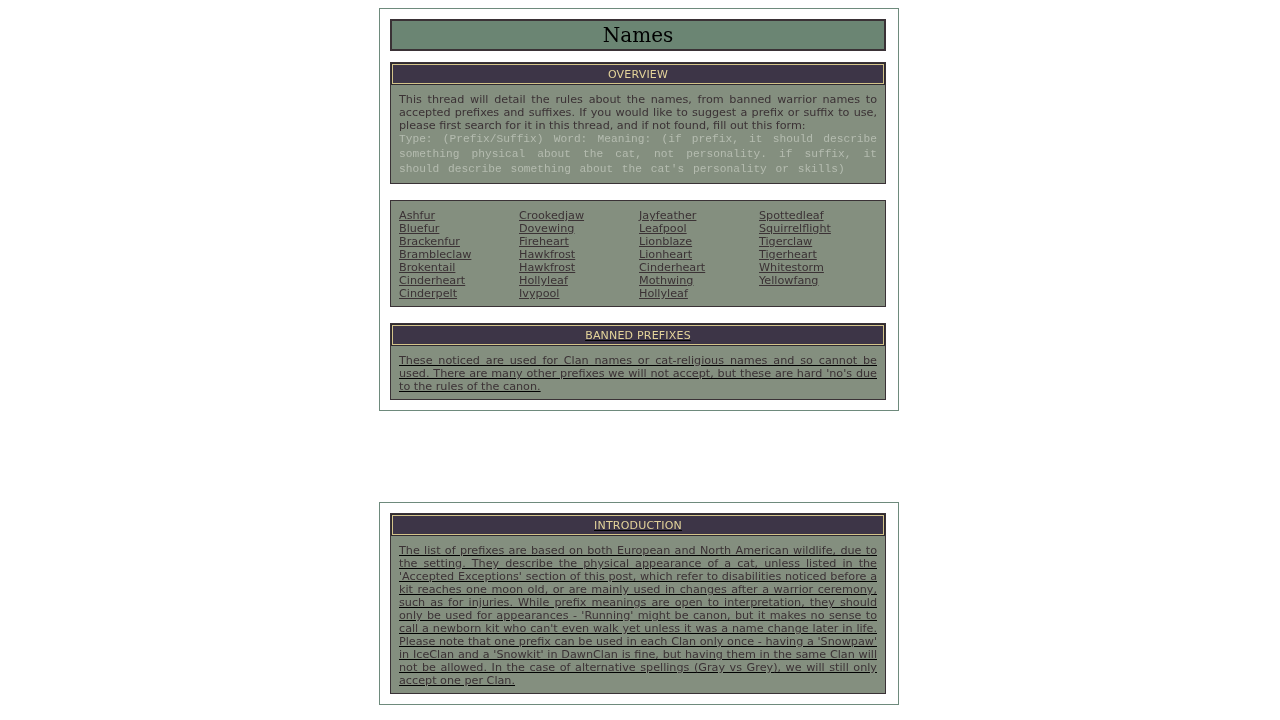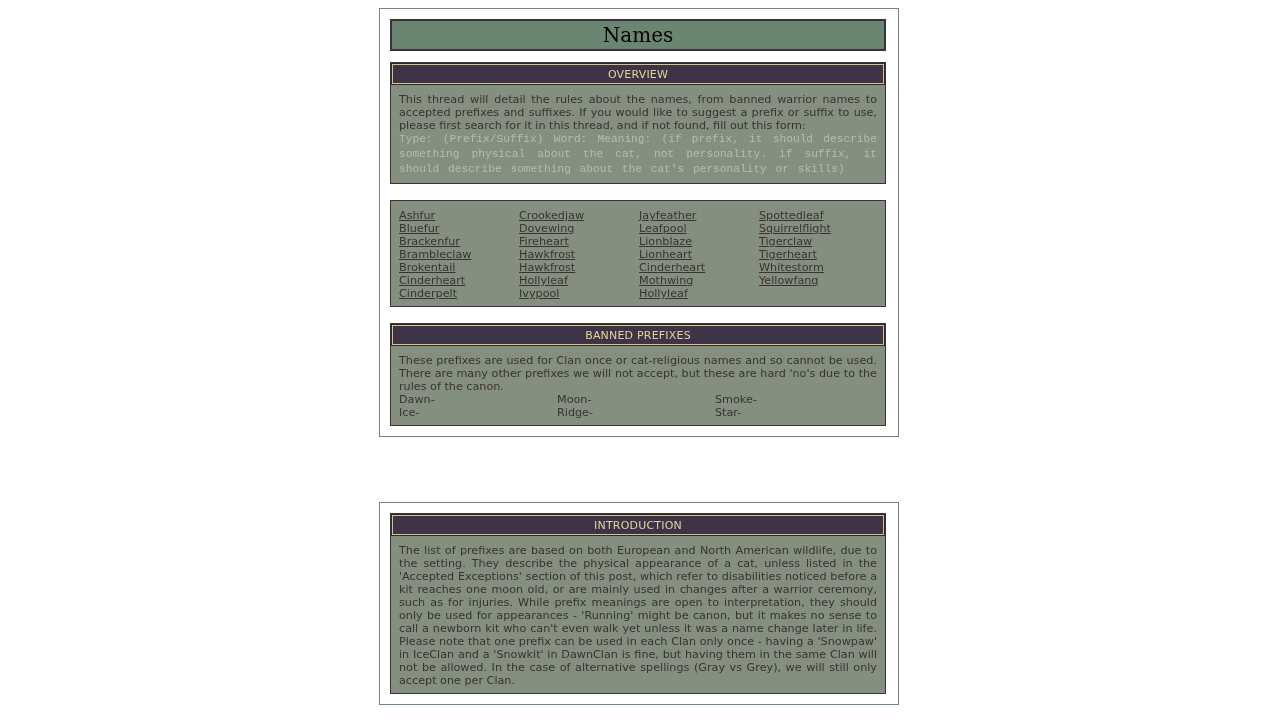--- a/index.html
+++ b/index.html
@@ -12,21 +12,21 @@
   .title-bar {
     background:#6b8573; border:2px solid #3a3236;
     height:32px; box-sizing:border-box;
     display:flex; align-items:center; justify-content:center;
     color:#000000; font-family:"DejaVu Serif", serif; font-size:20px; line-height:1;
     margin-bottom:11px;
   }
   .section {
     border:1px solid #3a3236; background:#848f7f; margin-bottom:16px; box-sizing:border-box;
   }
-  .section:last-child { margin-bottom:0; }
+  .section:last-child { margin-bottom:0;text-decoration:underline; }
   .sec-head {
     background:#3d3547; border:1px solid #2e2a30; outline:1px solid #d4c48a; outline-offset:-2px;
     height:22px; box-sizing:border-box;
     display:flex; align-items:center; justify-content:center;
     color:#e3d39a; font-size:11px; letter-spacing:0.2px; text-transform:uppercase;
   }
   .sec-body {
     padding:8px 8px 6px 8px; color:#3b3235; font-size:11.2px; line-height:13px; text-align:justify;
   }
   .mono {
@@ -82,29 +82,21 @@
         <span>Ivypool</span>
         <span>Hollyleaf</span>
         <span></span>
       </div>
     </div>
   </div>
 
   <div class="section">
     <div class="sec-head">BANNED PREFIXES</div>
     <div class="sec-body">
-      <div>These prefixes are used for Clan once or cat-religious names and so cannot be used. There are many other prefixes we will not accept, but these are hard 'no's due to the rules of the canon.</div>
-      <div class="grid3">
-        <span>Dawn-</span>
-        <span>Moon-</span>
-        <span>Smoke-</span>
-        <span>Ice-</span>
-        <span>Ridge-</span>
-        <span>Star-</span>
-      </div>
+      <div>These noticed are used for Clan names or cat-religious names and so cannot be used. There are many other prefixes we will not accept, but these are hard 'no's due to the rules of the canon.</div>
     </div>
   </div>
 </div>
 
 <div class="card" style="top:502px;">
   <div class="section">
     <div class="sec-head">INTRODUCTION</div>
     <div class="sec-body">
       <div>The list of prefixes are based on both European and North American wildlife, due to the setting. They describe the physical appearance of a cat, unless listed in the 'Accepted Exceptions' section of this post, which refer to disabilities noticed before a kit reaches one moon old, or are mainly used in changes after a warrior ceremony, such as for injuries. While prefix meanings are open to interpretation, they should only be used for appearances - 'Running' might be canon, but it makes no sense to call a newborn kit who can't even walk yet unless it was a name change later in life. Please note that one prefix can be used in each Clan only once - having a 'Snowpaw' in IceClan and a 'Snowkit' in DawnClan is fine, but having them in the same Clan will not be allowed. In the case of alternative spellings (Gray vs Grey), we will still only accept one per Clan.</div>
     </div>

